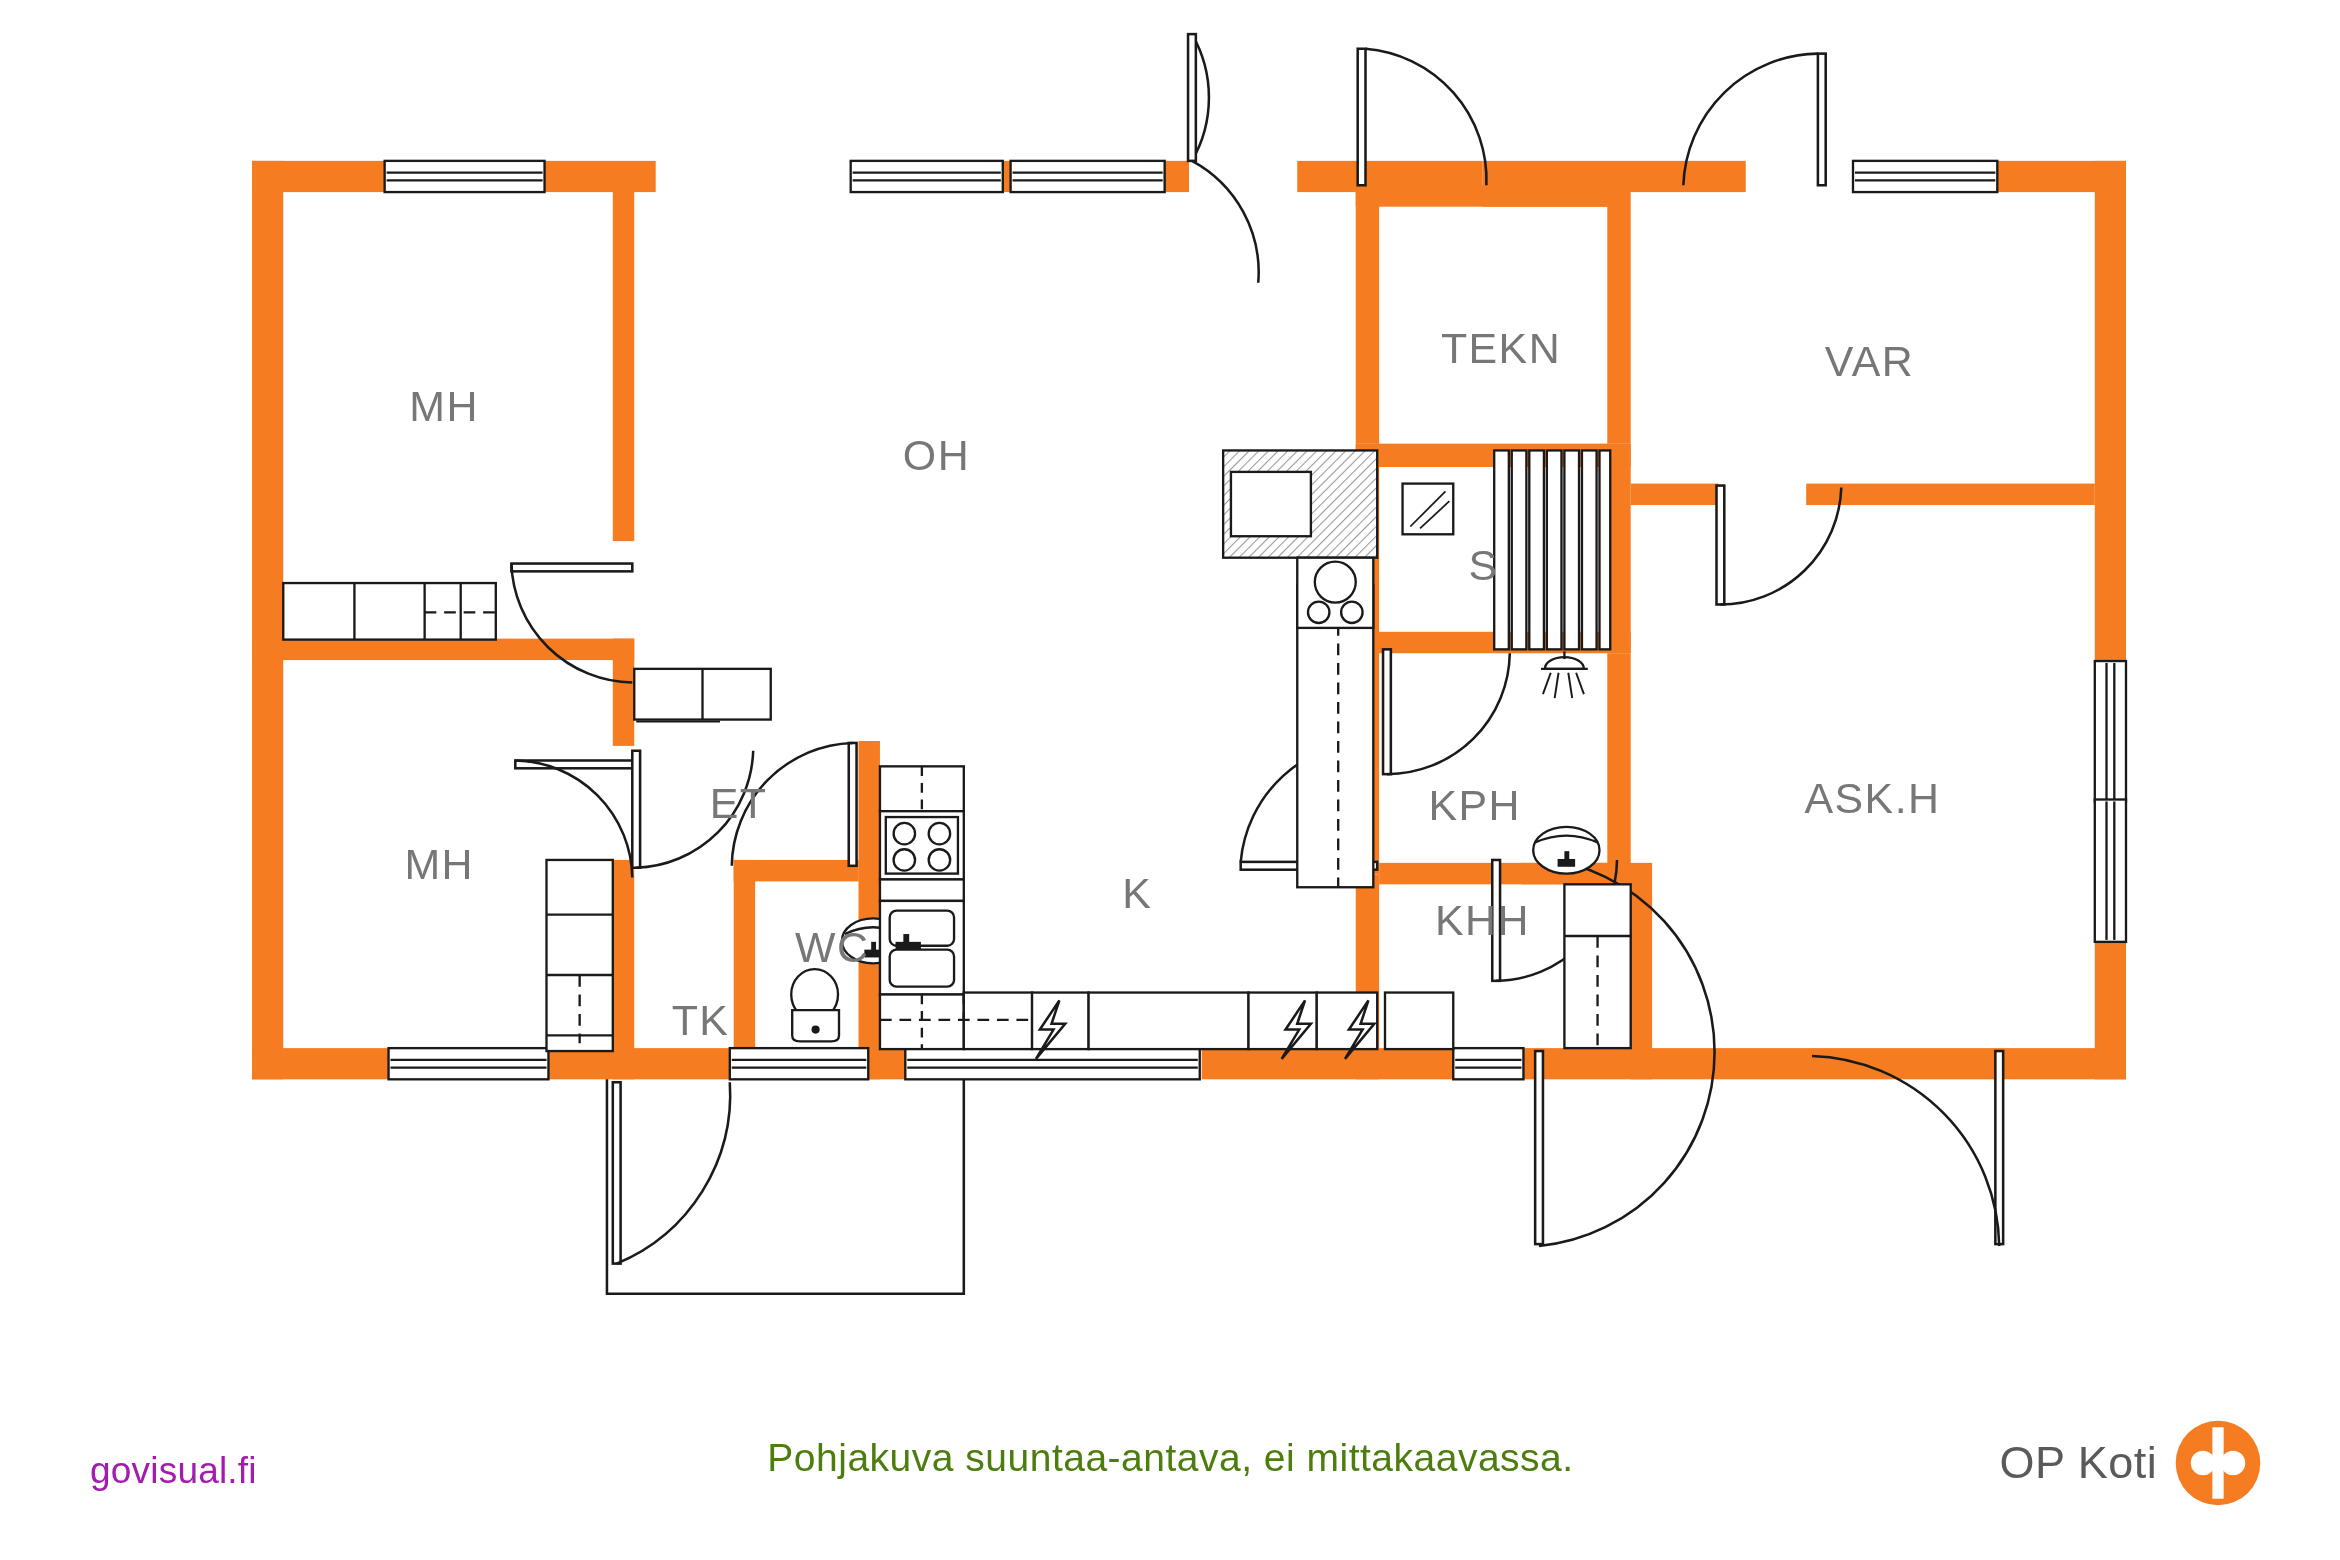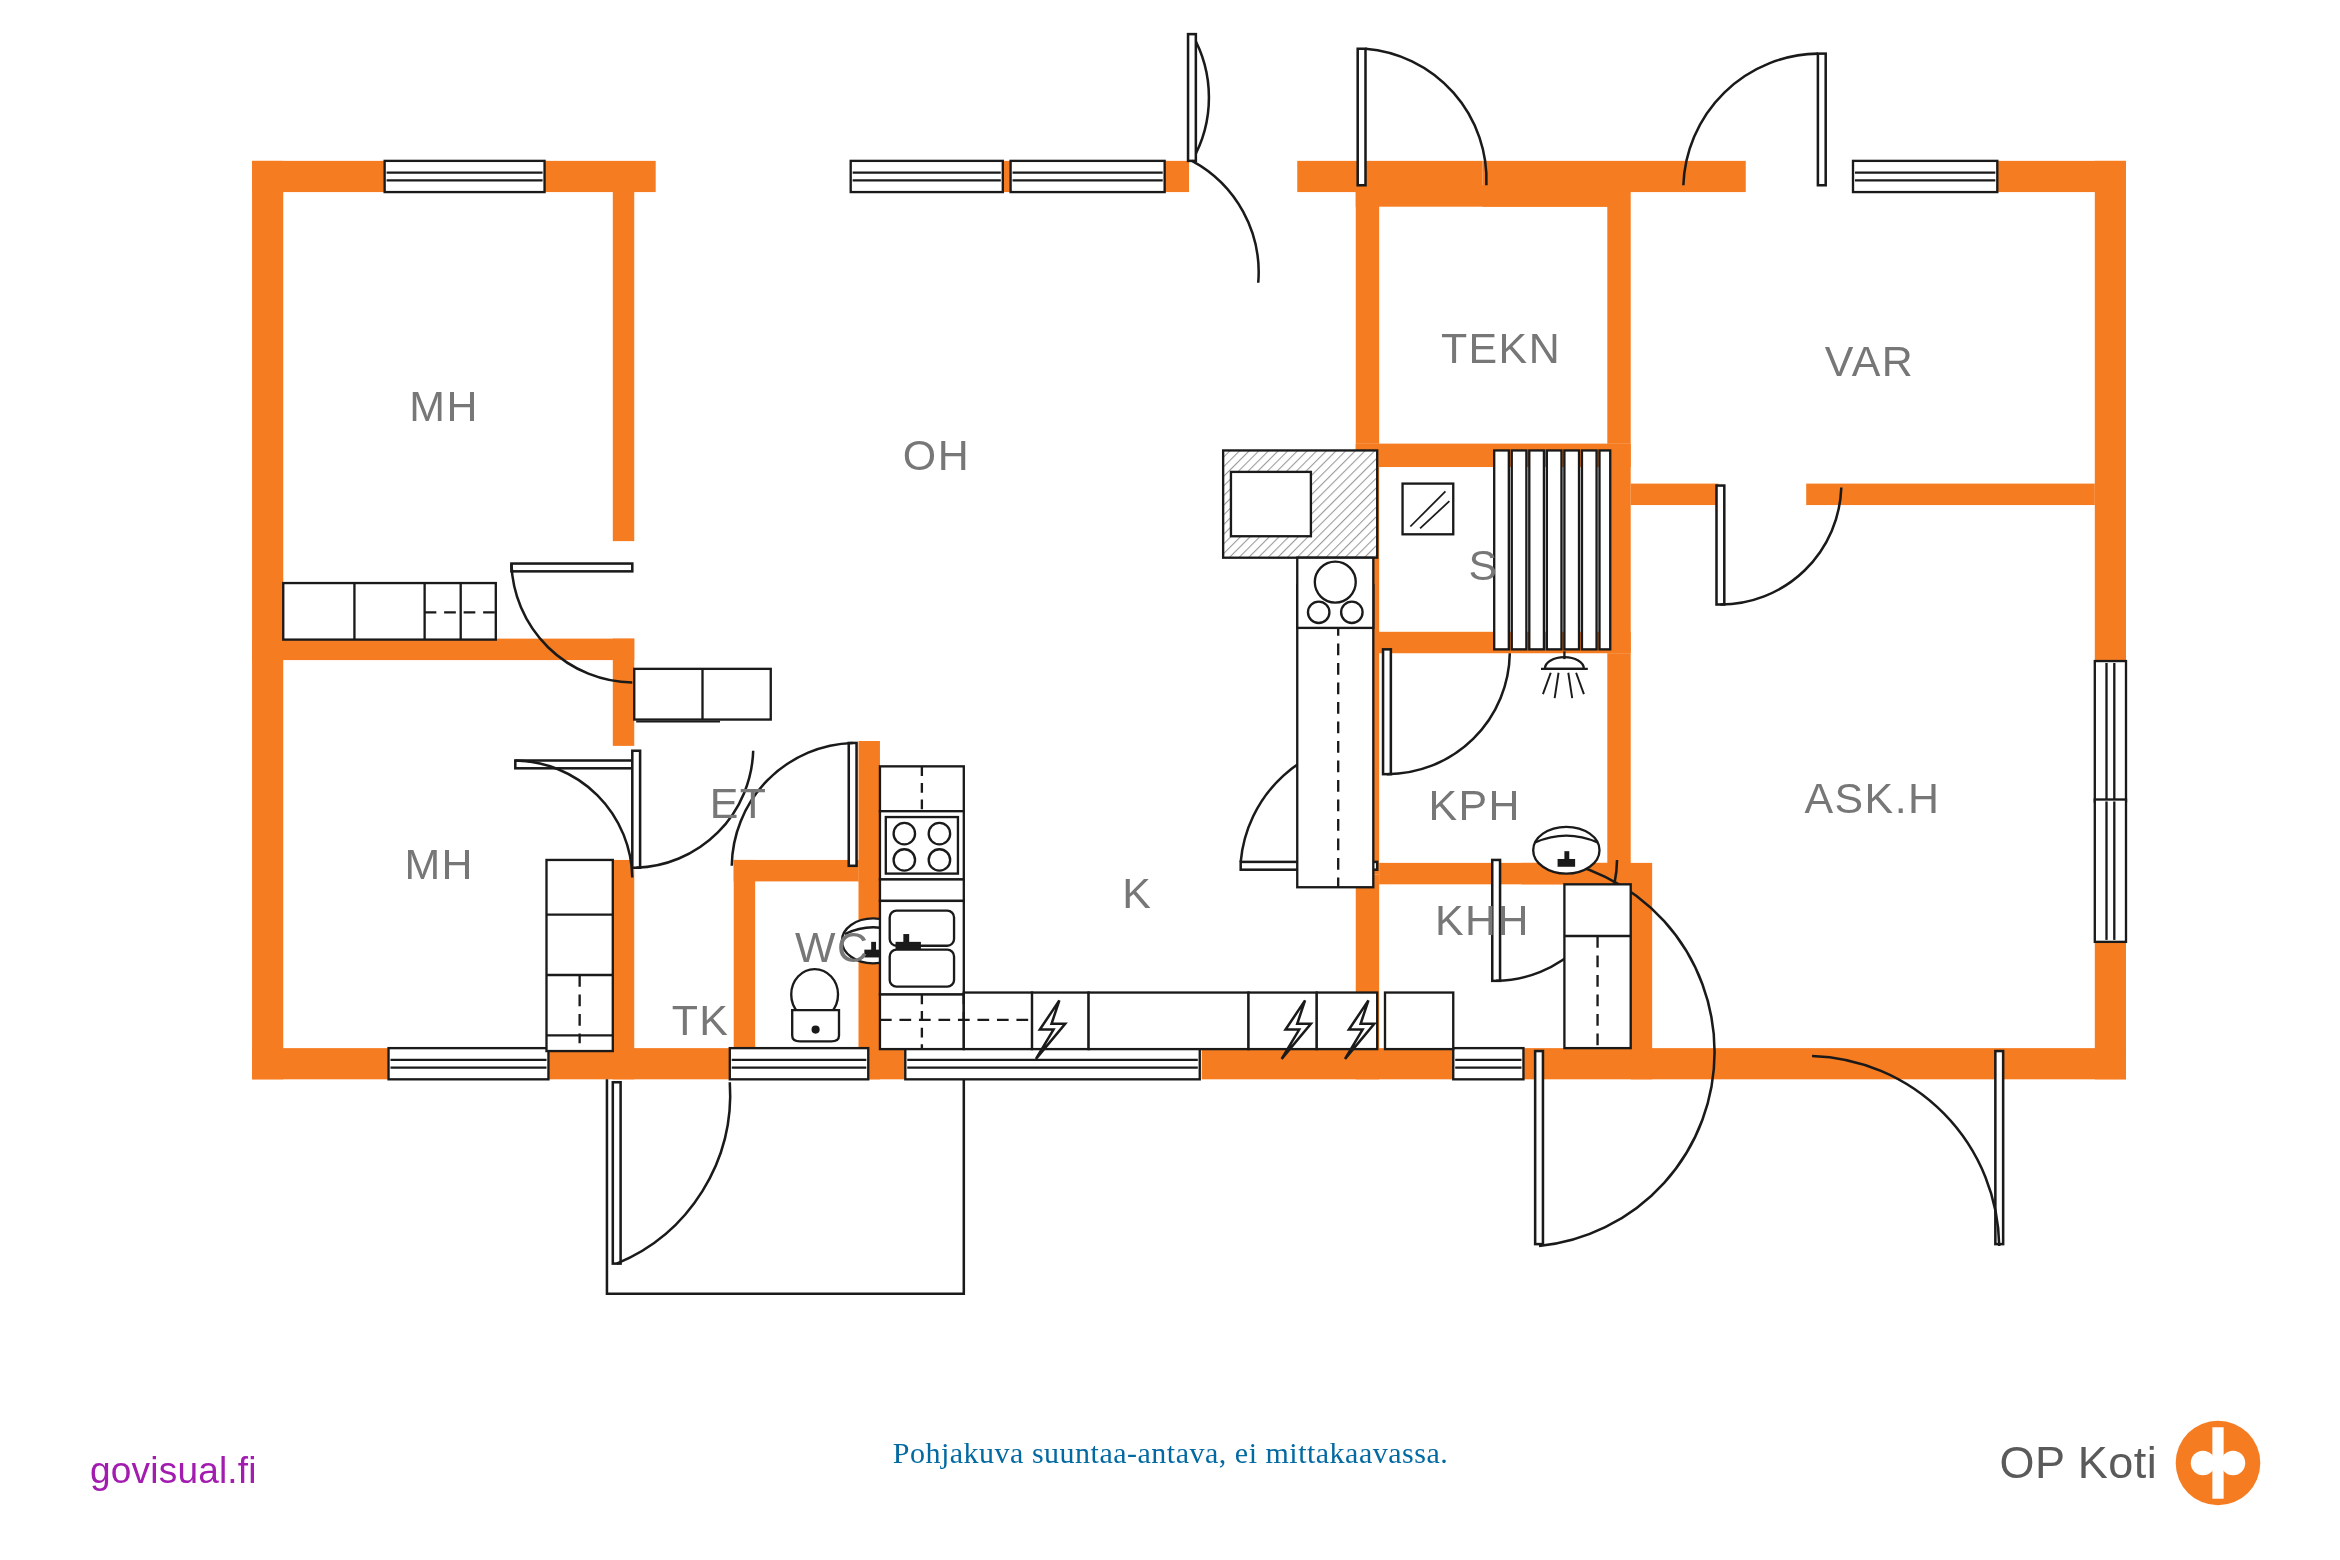--- a/index.html
+++ b/index.html
@@ -32,23 +32,23 @@
     letter-spacing: 1.5px;
     text-anchor: middle;
     dominant-baseline: middle;
   }
   .footer-caption {
     position: absolute;
     left: 0;
     top: 1436px;
     width: 2341px;
     text-align: center;
-    font-family: Liberation Serif, serif;
-    font-size: 30px;
-    color: #0369a1;
+    font-family: Liberation Sans, sans-serif;
+    font-size: 39px;
+    color: #4d7c0f;
     letter-spacing: 0.5px;
   }
   .brand-left {
     position: absolute;
     left: 90px;
     top: 1450px;
     font-family: "Liberation Sans", sans-serif;
     font-size: 37px;
     color: #a21caf;
     letter-spacing: 0.2px;

